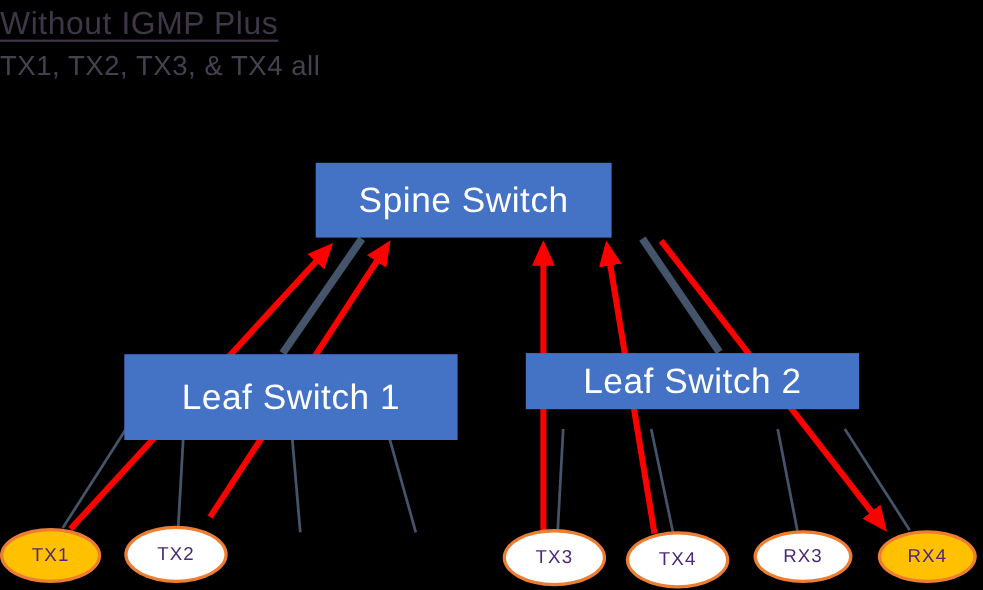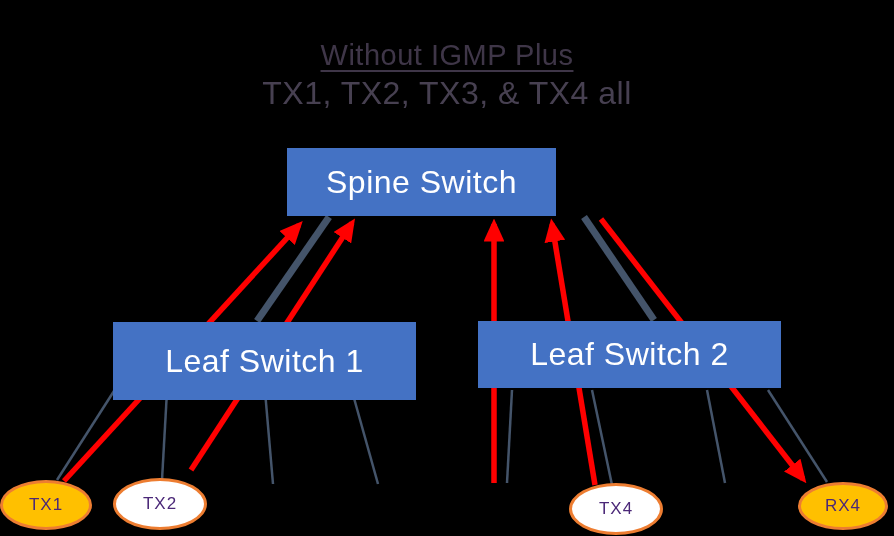--- a/index.html
+++ b/index.html
@@ -17,35 +17,33 @@
     position: relative;
     width: 894px;
     height: 536px;
     background: var(--bg, #000000);
   }
   .titleblock {
     position: absolute;
     top: 2px;
     left: 0;
     width: 100%;
-    text-align: center;
     z-index: 3;
-    margin-top: 33px;
   }
   .title {
     font-size: 29px;
     line-height: 40px;
     color: var(--title-color, #3F3648);
     text-decoration: underline;
     text-decoration-thickness: 2px;
     text-underline-offset: 5px;
     letter-spacing: 0.5px;
   }
   .subtitle {
-    font-size: 32px;
+    font-size: 25px;
     line-height: 37px;
     color: var(--subtitle-color, #474051);
     letter-spacing: 0.5px;
   }
   #edges {
     position: absolute;
     left: 0;
     top: 0;
     z-index: 1;
     pointer-events: none;
@@ -109,30 +107,36 @@
       <line x1="595" y1="485" x2="552" y2="224" stroke="#FF0000" stroke-width="5.5" marker-end="url(#arrowhead-red)"></line>
       <line x1="601" y1="219" x2="803" y2="479" stroke="#FF0000" stroke-width="5.5" marker-end="url(#arrowhead-red)"></line>
     </svg>
 
   <div class="box" style="left: 287px; top: 148px; width: 269px; height: 68px;">
     <span>Spine Switch</span>
   </div>
   <div class="box" style="left: 113px; top: 322px; width: 303px; height: 78px;">
     <span>Leaf Switch 1</span>
   </div>
-  <div class="box" style="left: 478px; top: 321px; width: 303px; height: 67px;">
+  <div class="box" style="left: 478px; top: 321px; width: 303px; height: 51px;">
     <span>Leaf Switch 2</span>
   </div>
 
   <div class="node" style="left: 0px; top: 480px; width: 92px; height: 50px; background: rgb(255, 192, 0);">
     <span>TX1</span>
   </div>
   <div class="node" style="left: 113px; top: 478px; width: 94px; height: 52px; background: rgb(255, 255, 255);">
     <span>TX2</span>
   </div>
+  <div class="node" style="left: 457px; top: 481px; width: 94px; height: 52px; background: rgb(255, 255, 255);">
+    <span>TX3</span>
+  </div>
   <div class="node" style="left: 569px; top: 483px; width: 94px; height: 52px; background: rgb(255, 255, 255);">
     <span>TX4</span>
+  </div>
+  <div class="node" style="left: 685px; top: 482px; width: 90px; height: 48px; background: rgb(255, 255, 255);">
+    <span>RX3</span>
   </div>
   <div class="node" style="left: 798px; top: 482px; width: 90px; height: 48px; background: rgb(255, 192, 0);">
     <span>RX4</span>
   </div>
 
 </div>
 
 </body></html>

